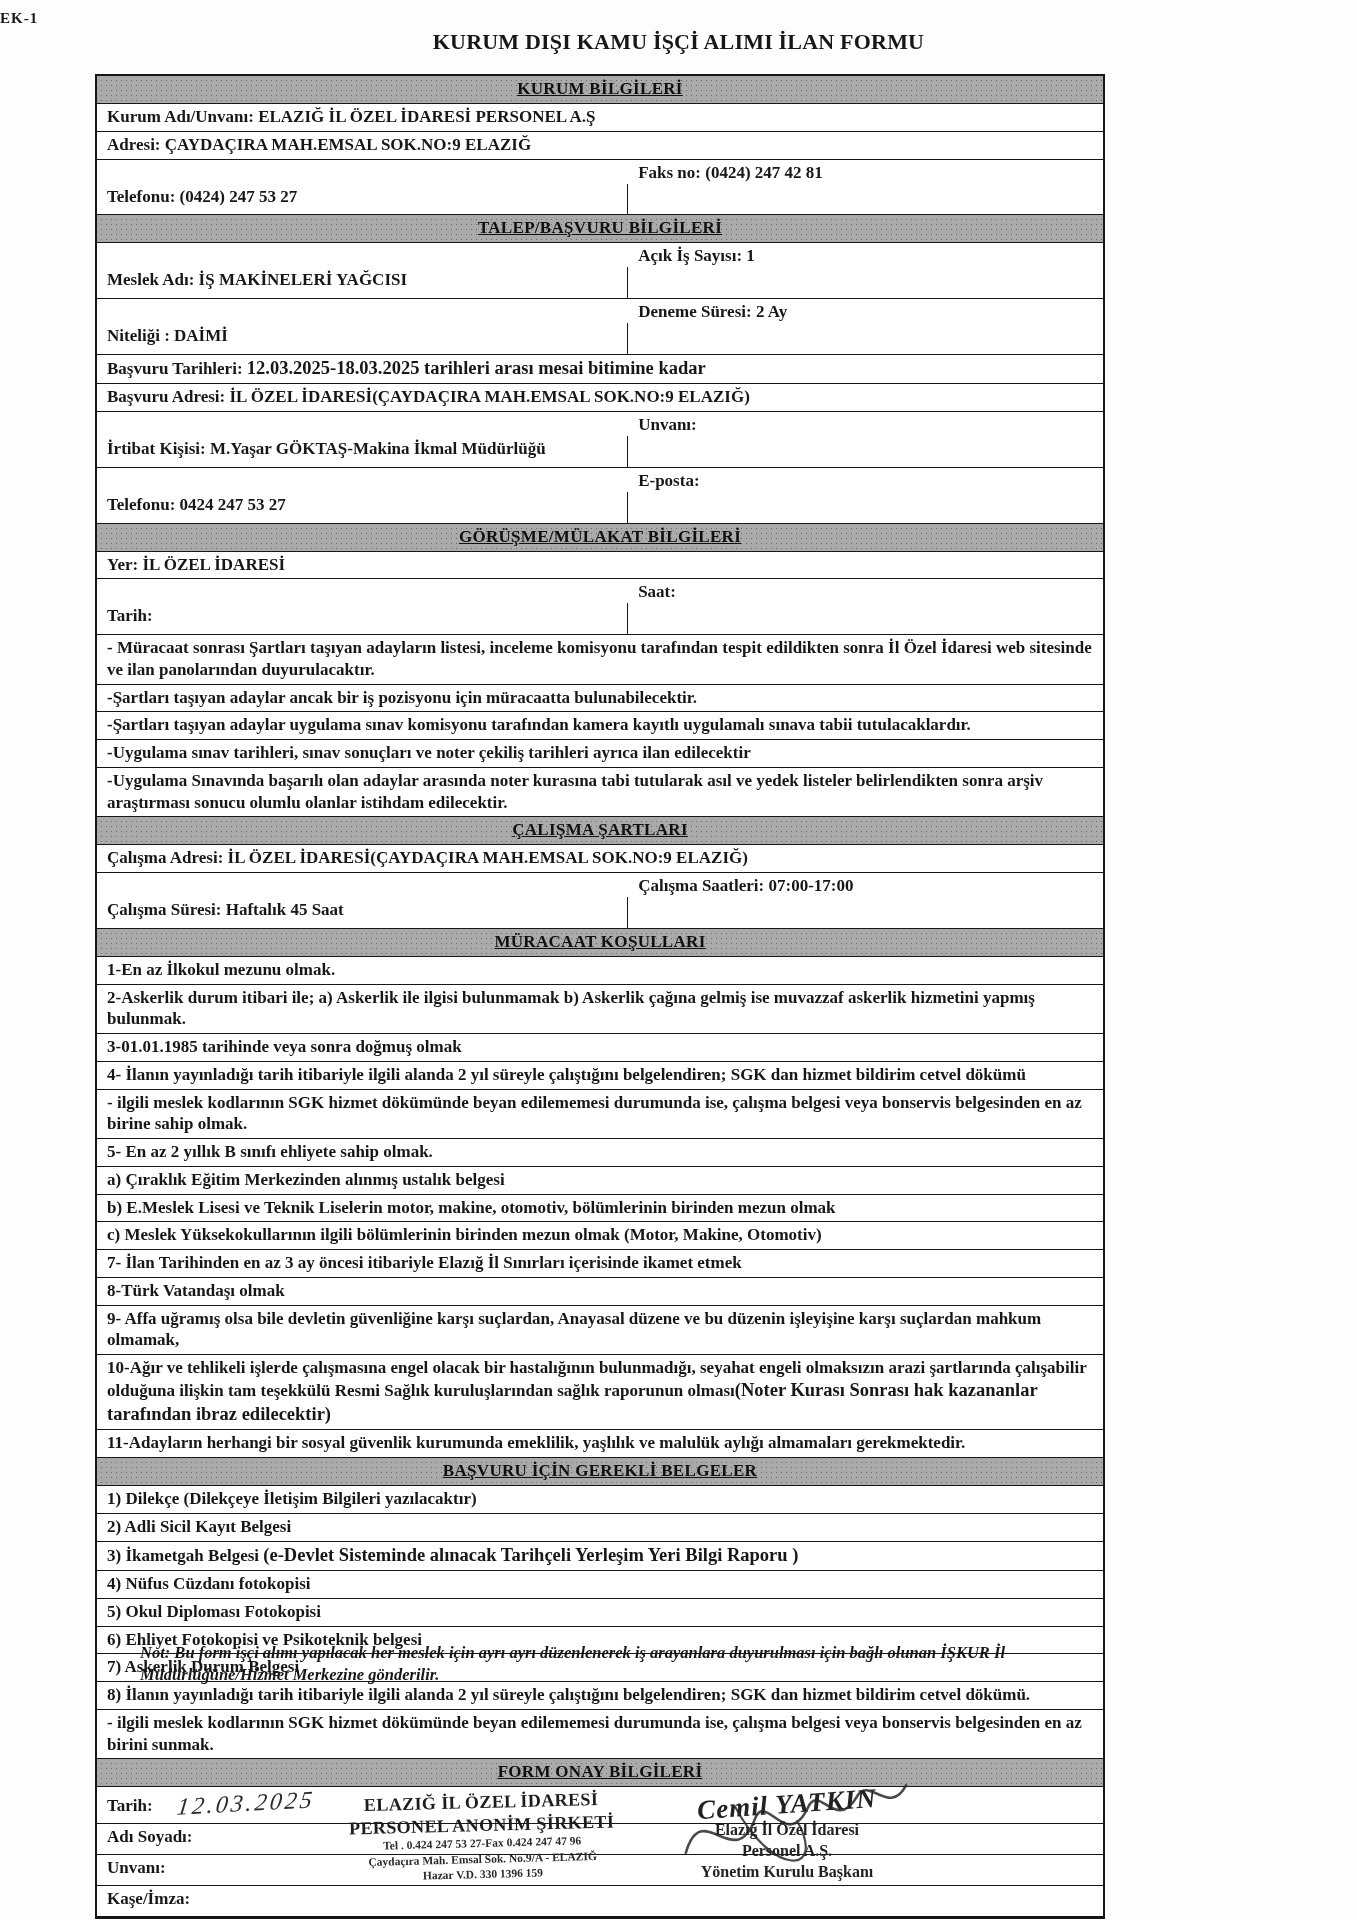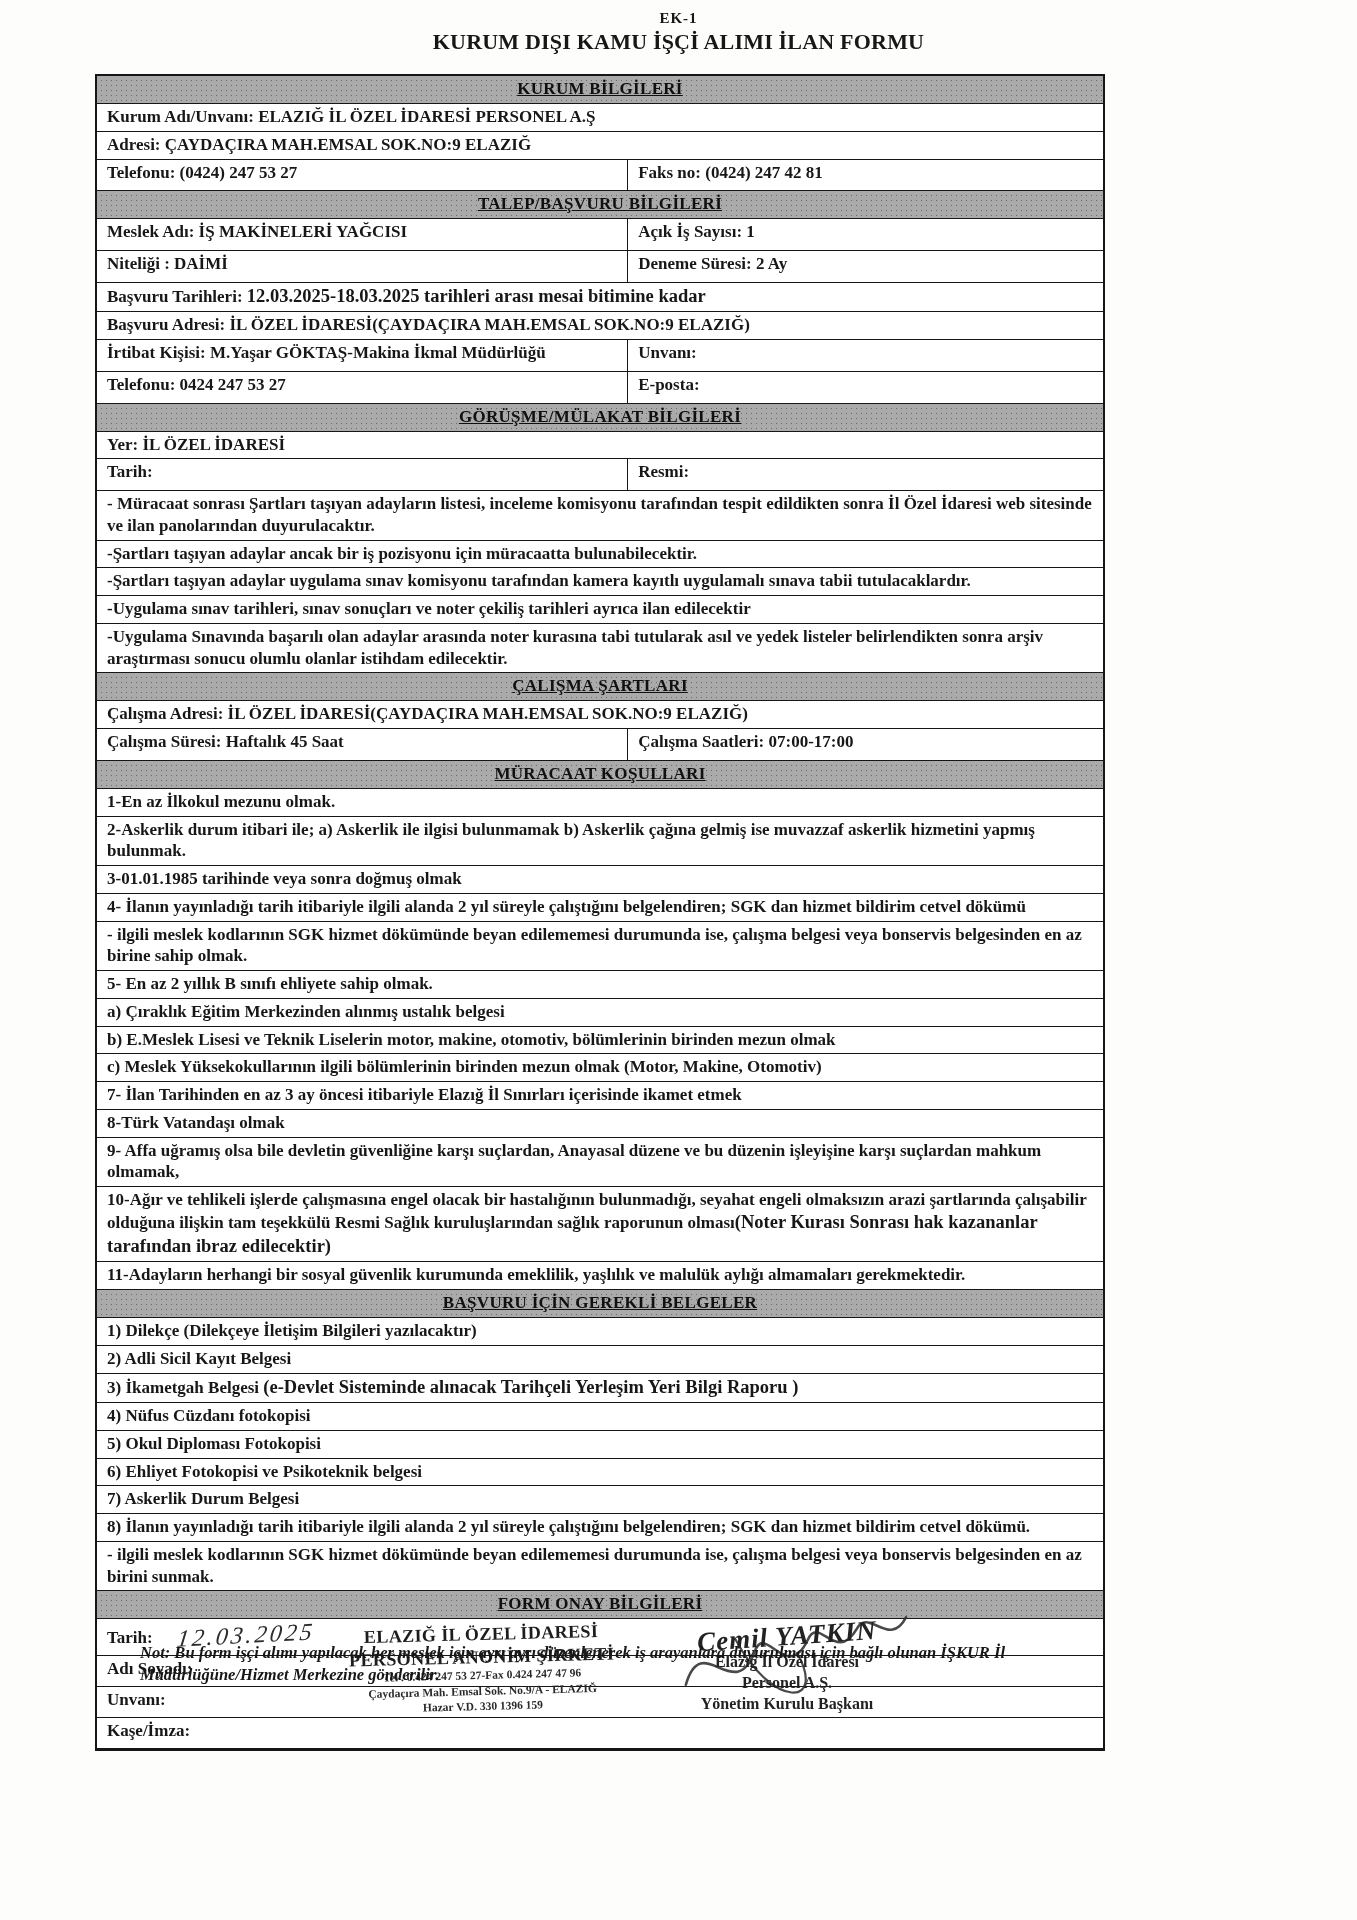--- a/index.html
+++ b/index.html
@@ -1,30 +1,30 @@
 <!DOCTYPE html>
 <html><head>
 <meta charset="utf-8">
 <style>
   html,body{margin:0;padding:0;}
   body{
     width:1357px;height:1920px;background:#fdfdfc;position:relative;overflow:hidden;
     font-family:"Liberation Serif","DejaVu Serif",serif;color:#171717;
   }
   .page{position:absolute;inset:0;}
-  .doc-code{ text-align:center; font-weight:700; font-size:15px; padding-top:10px; letter-spacing:1px;}
+  .doc-code{ font-weight:700; font-size:15px; padding-top:10px; letter-spacing:1px;}
   .doc-title{ text-align:center; font-weight:700; font-size:22px; margin-top:2px; letter-spacing:.2px;}
   .tbl{
     position:absolute; left:95px; top:74px; width:1006px;
     border:2px solid #161616; background:#fff;
   }
   .row{ border-bottom:1.5px solid #161616; padding:2px 10px 3px; font-size:17px; font-weight:700; line-height:1.28;}
   .tbl > div:last-child{ border-bottom:none;}
   .split{ display:flex; padding:0;}
-  .cell-l{ flex:0 0 52.8%; border-right:1.5px solid #161616; padding:2px 10px 7px; box-sizing:border-box;}
+  .cell-l{ flex:0 0 52.8%; border-right:1.5px solid #161616; padding:2px 10px 7px; box-sizing:border-box;margin-top:24px;}
   .cell-r{ flex:1; padding:2px 10px 3px;}
   .sec{
     border-bottom:1.5px solid #161616; padding:3px 10px 4px; font-size:17px; font-weight:800;
     background-color:#aaa;
     background-image:
       radial-gradient(rgba(255,255,255,.55) 18%, transparent 19%),
       radial-gradient(rgba(0,0,0,.38) 16%, transparent 17%);
     background-size:4px 4px,5px 5px; background-position:0 0,2px 2px;text-align:center;
   }
   .sec span{ text-decoration:underline; color:#101010; letter-spacing:.3px;}
@@ -88,21 +88,21 @@
     </div>
     <div class="row split">
       <div class="cell-l"><span>Telefonu: 0424 247 53 27</span></div>
       <div class="cell-r"><span>E-posta:</span></div>
     </div>
 
     <div class="sec"><span>GÖRÜŞME/MÜLAKAT BİLGİLERİ</span></div>
     <div class="row"><span>Yer: İL ÖZEL İDARESİ</span></div>
     <div class="row split">
       <div class="cell-l"><span>Tarih:</span></div>
-      <div class="cell-r"><span>Resmi:</span></div>
+      <div class="cell-r"><span>Saat:</span></div>
     </div>
     <div class="row"><span>- Müracaat sonrası Şartları taşıyan adayların listesi, inceleme komisyonu tarafından tespit edildikten sonra İl Özel İdaresi web sitesinde ve ilan panolarından duyurulacaktır.</span></div>
     <div class="row"><span>-Şartları taşıyan adaylar ancak bir iş pozisyonu için müracaatta bulunabilecektir.</span></div>
     <div class="row"><span>-Şartları taşıyan adaylar uygulama sınav komisyonu tarafından kamera kayıtlı uygulamalı sınava tabii tutulacaklardır.</span></div>
     <div class="row"><span>-Uygulama sınav tarihleri, sınav sonuçları ve noter çekiliş tarihleri ayrıca ilan edilecektir</span></div>
     <div class="row"><span>-Uygulama Sınavında başarılı olan adaylar arasında noter kurasına tabi tutularak asıl ve yedek listeler belirlendikten sonra arşiv araştırması sonucu olumlu olanlar istihdam edilecektir.</span></div>
 
     <div class="sec"><span>ÇALIŞMA ŞARTLARI</span></div>
     <div class="row"><span>Çalışma Adresi: İL ÖZEL İDARESİ(ÇAYDAÇIRA MAH.EMSAL SOK.NO:9 ELAZIĞ)</span></div>
     <div class="row split">

